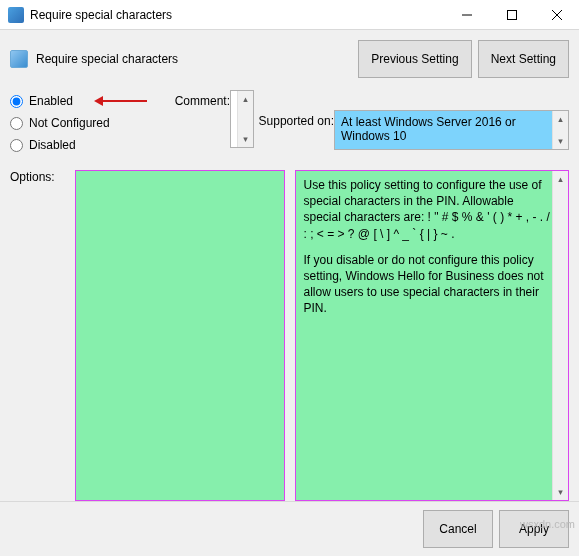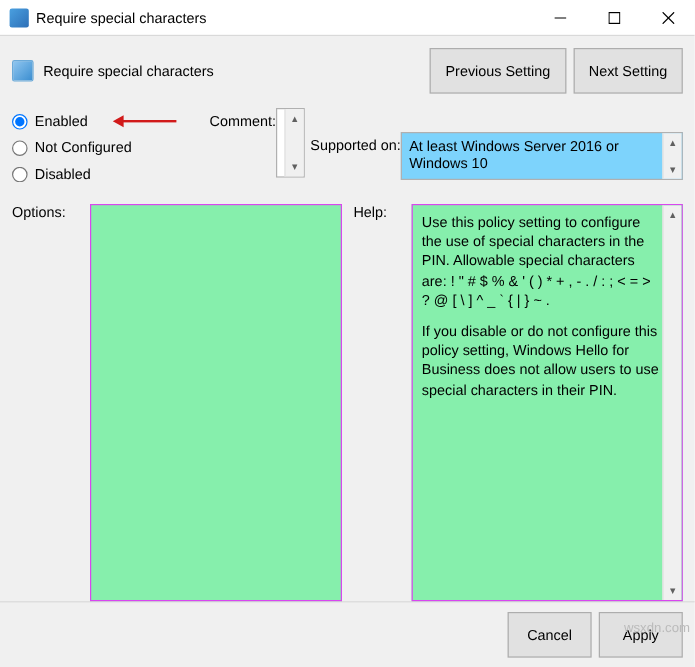--- a/index.html
+++ b/index.html
@@ -257,21 +257,20 @@
       </div>
     </div>
   </div>
 
   <div class="lower">
     <div class="col">
       <div class="col-label">Options:</div>
       <div class="panel"></div>
     </div>
     <div class="col">
-      <div class="col-label">Help:</div>
       <div class="panel">
         <p>Use this policy setting to configure the use of special characters in the PIN.  Allowable special characters are: ! " # $ % &amp; ' ( ) * + , - . / : ; &lt; = &gt; ? @ [ \ ] ^ _ ` { | } ~ .</p>
         <p>If you disable or do not configure this policy setting, Windows Hello for Business does not allow users to use special characters in their PIN.</p>
         <div class="fake-scroll">
           <div class="sbtn">▴</div>
           <div class="sbtn">▾</div>
         </div>
       </div>
     </div>
   </div>

